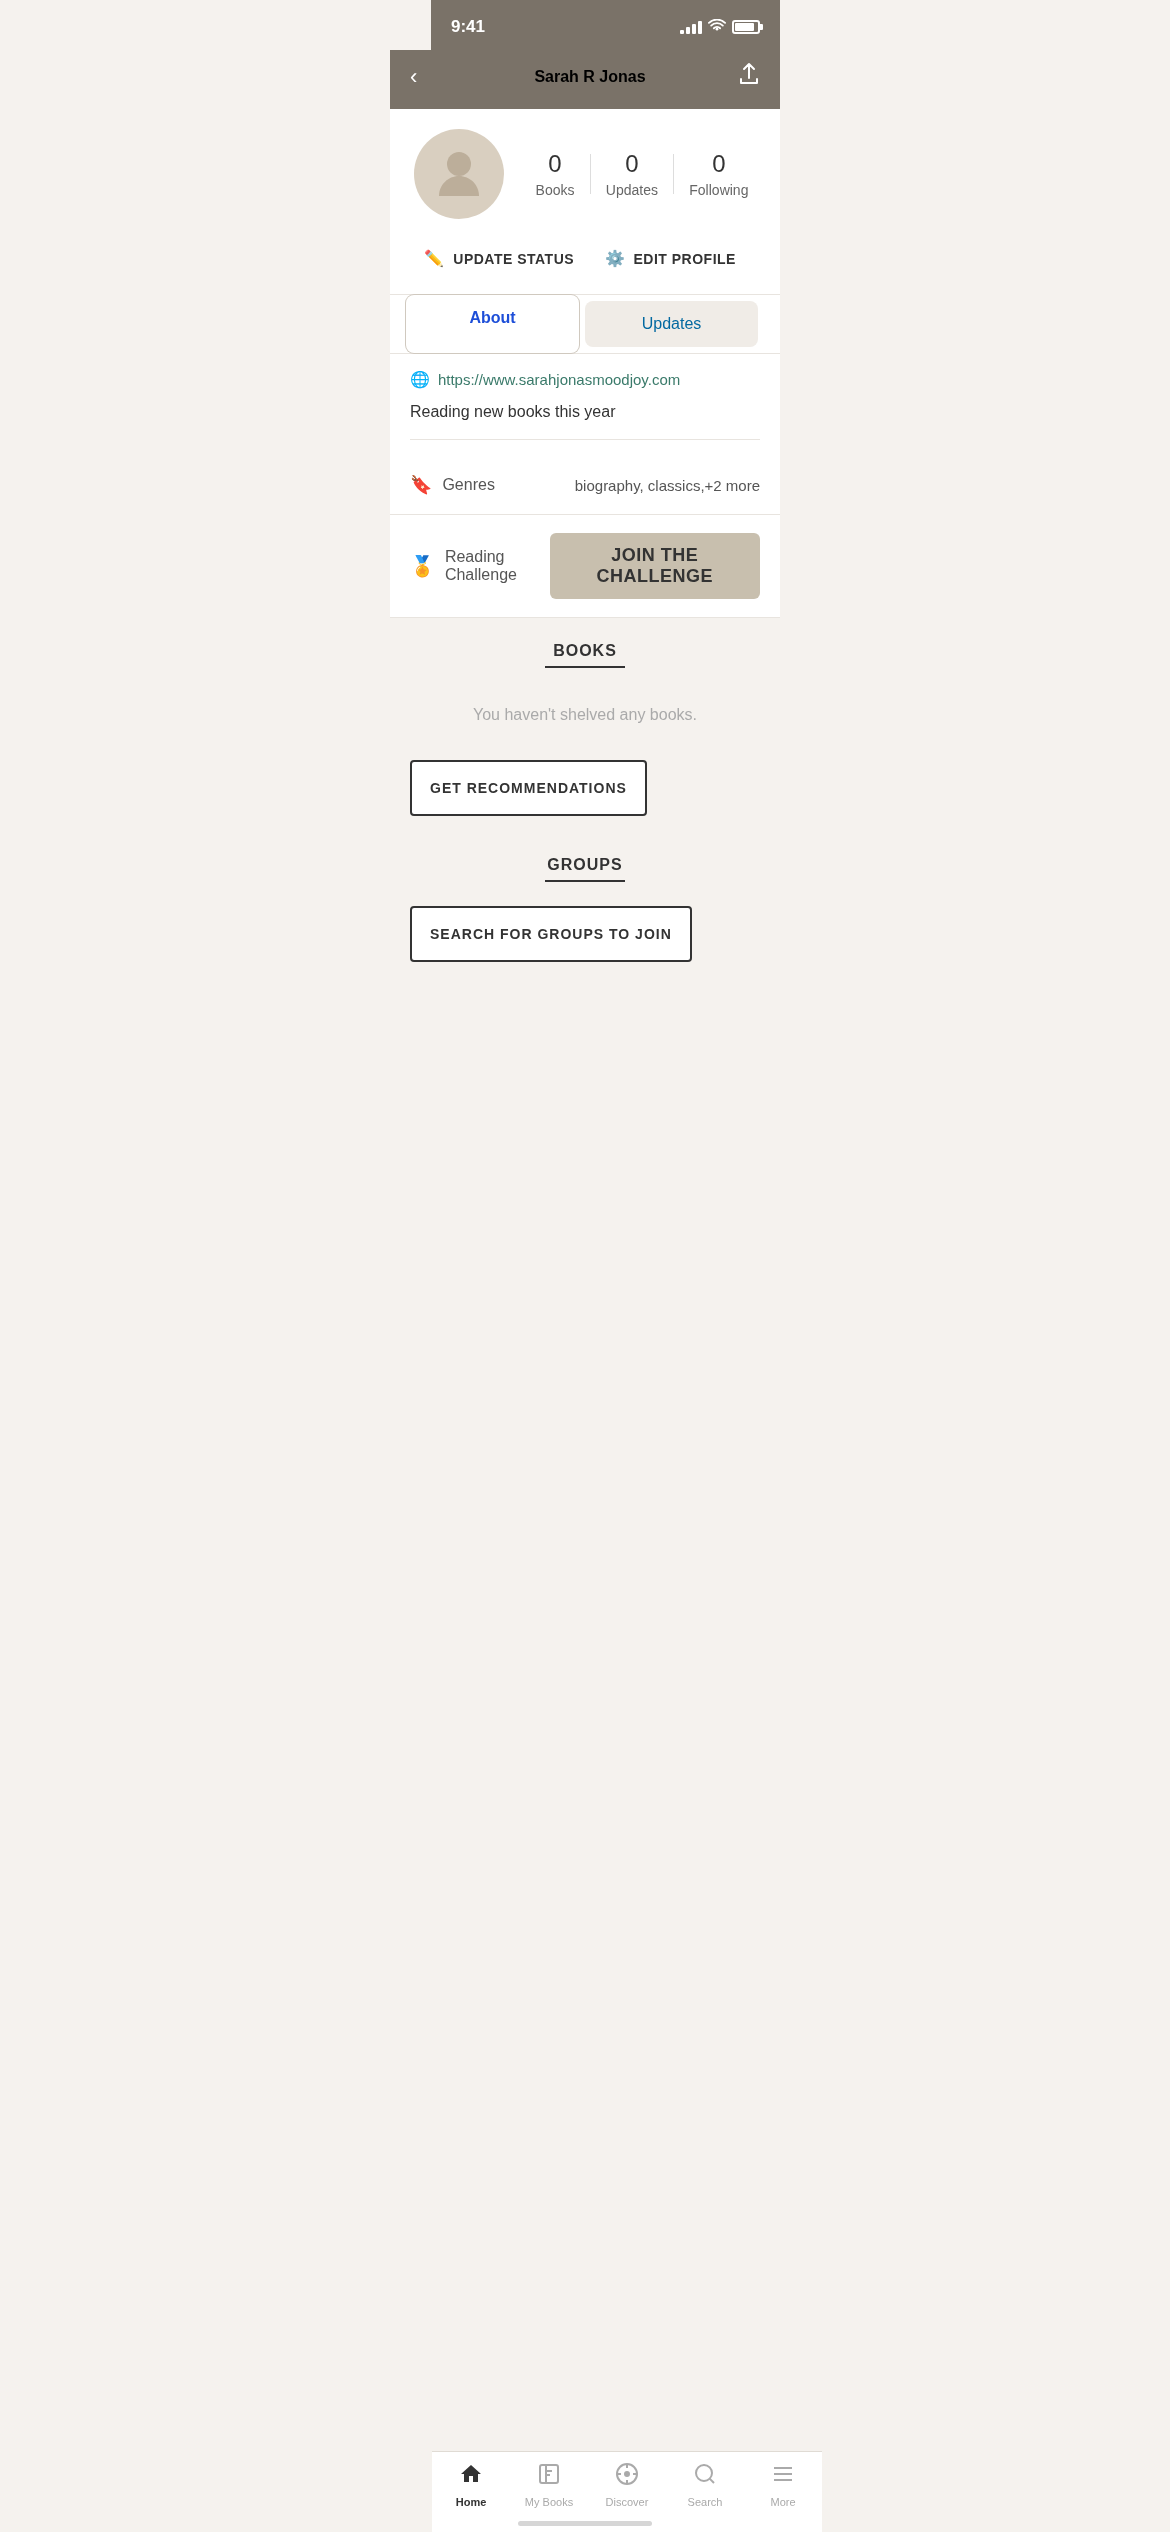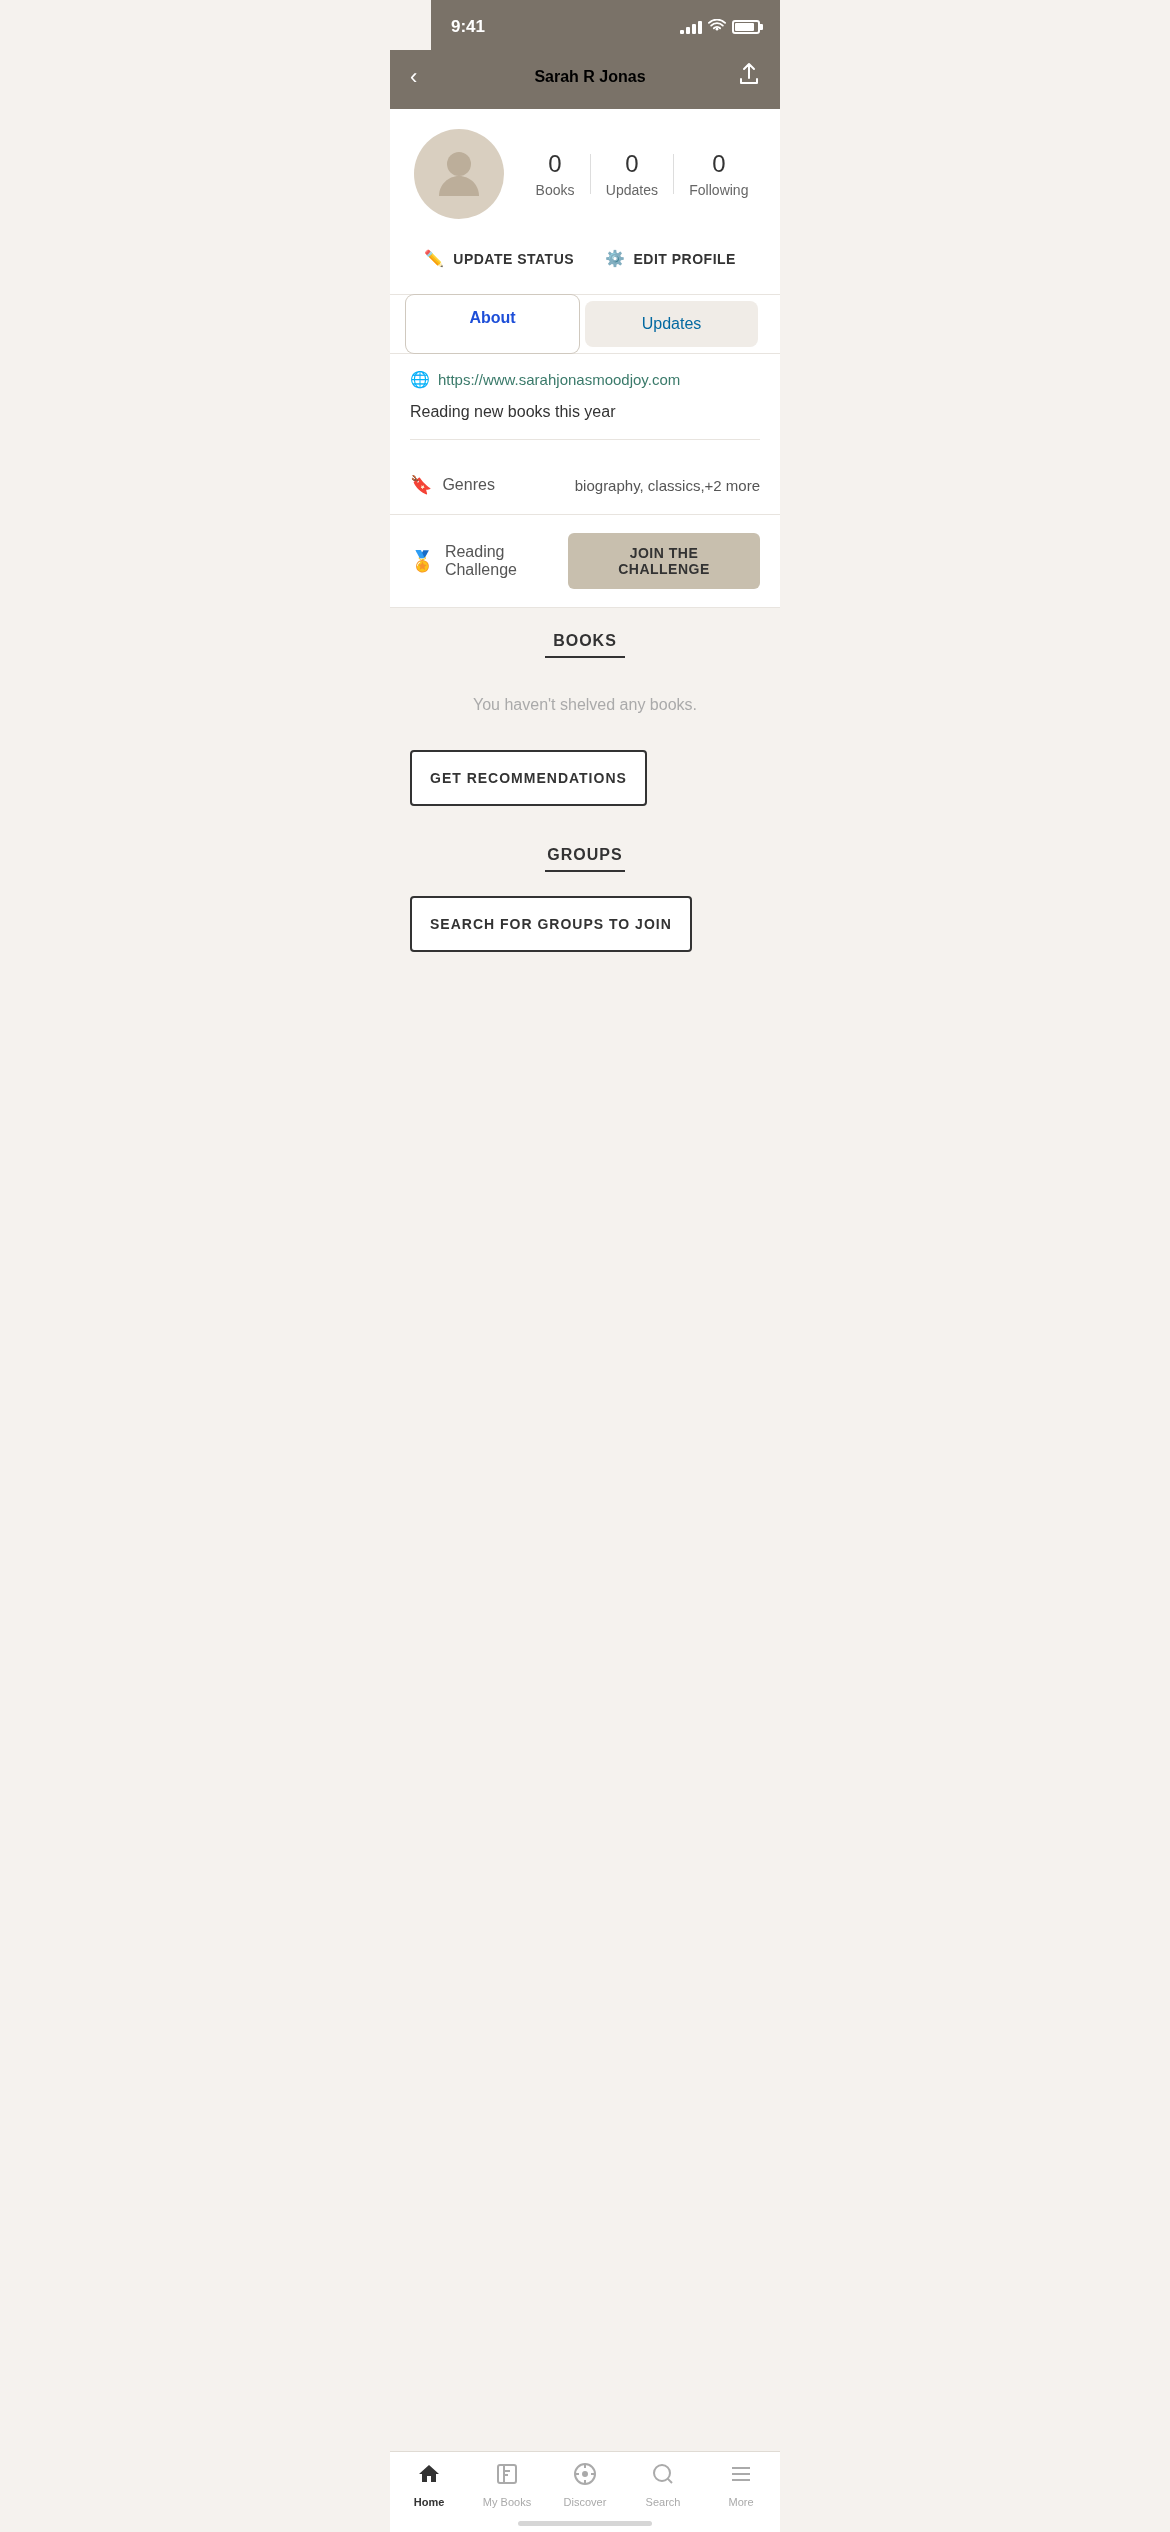--- a/index.html
+++ b/index.html
@@ -289,21 +289,21 @@
       font-size: 16px;
     }
     .medal-icon {
       font-size: 20px;
       color: #8b6a2e;
     }
     .join-btn {
       background: #c8bfae;
       border: none;
       padding: 12px 20px;
-      font-size: 14px;
+      font-size: 18px;
       font-weight: 700;
       color: #333;
       border-radius: 6px;
       cursor: pointer;
       letter-spacing: 0.5px;
     }
 
     
     .main-content {
       background: #f5f2ee;
@@ -357,20 +357,21 @@
       position: fixed;
       bottom: 0;
       width: 390px;
       background: white;
       border-top: 1px solid #e0dbd4;
       display: flex;
       justify-content: space-around;
       align-items: center;
       padding: 10px 0 24px;
       z-index: 100;
+      margin-left: 42px;
     }
     .nav-item {
       display: flex;
       flex-direction: column;
       align-items: center;
       gap: 4px;
       cursor: pointer;
       min-width: 60px;
     }
     .nav-item-icon {

